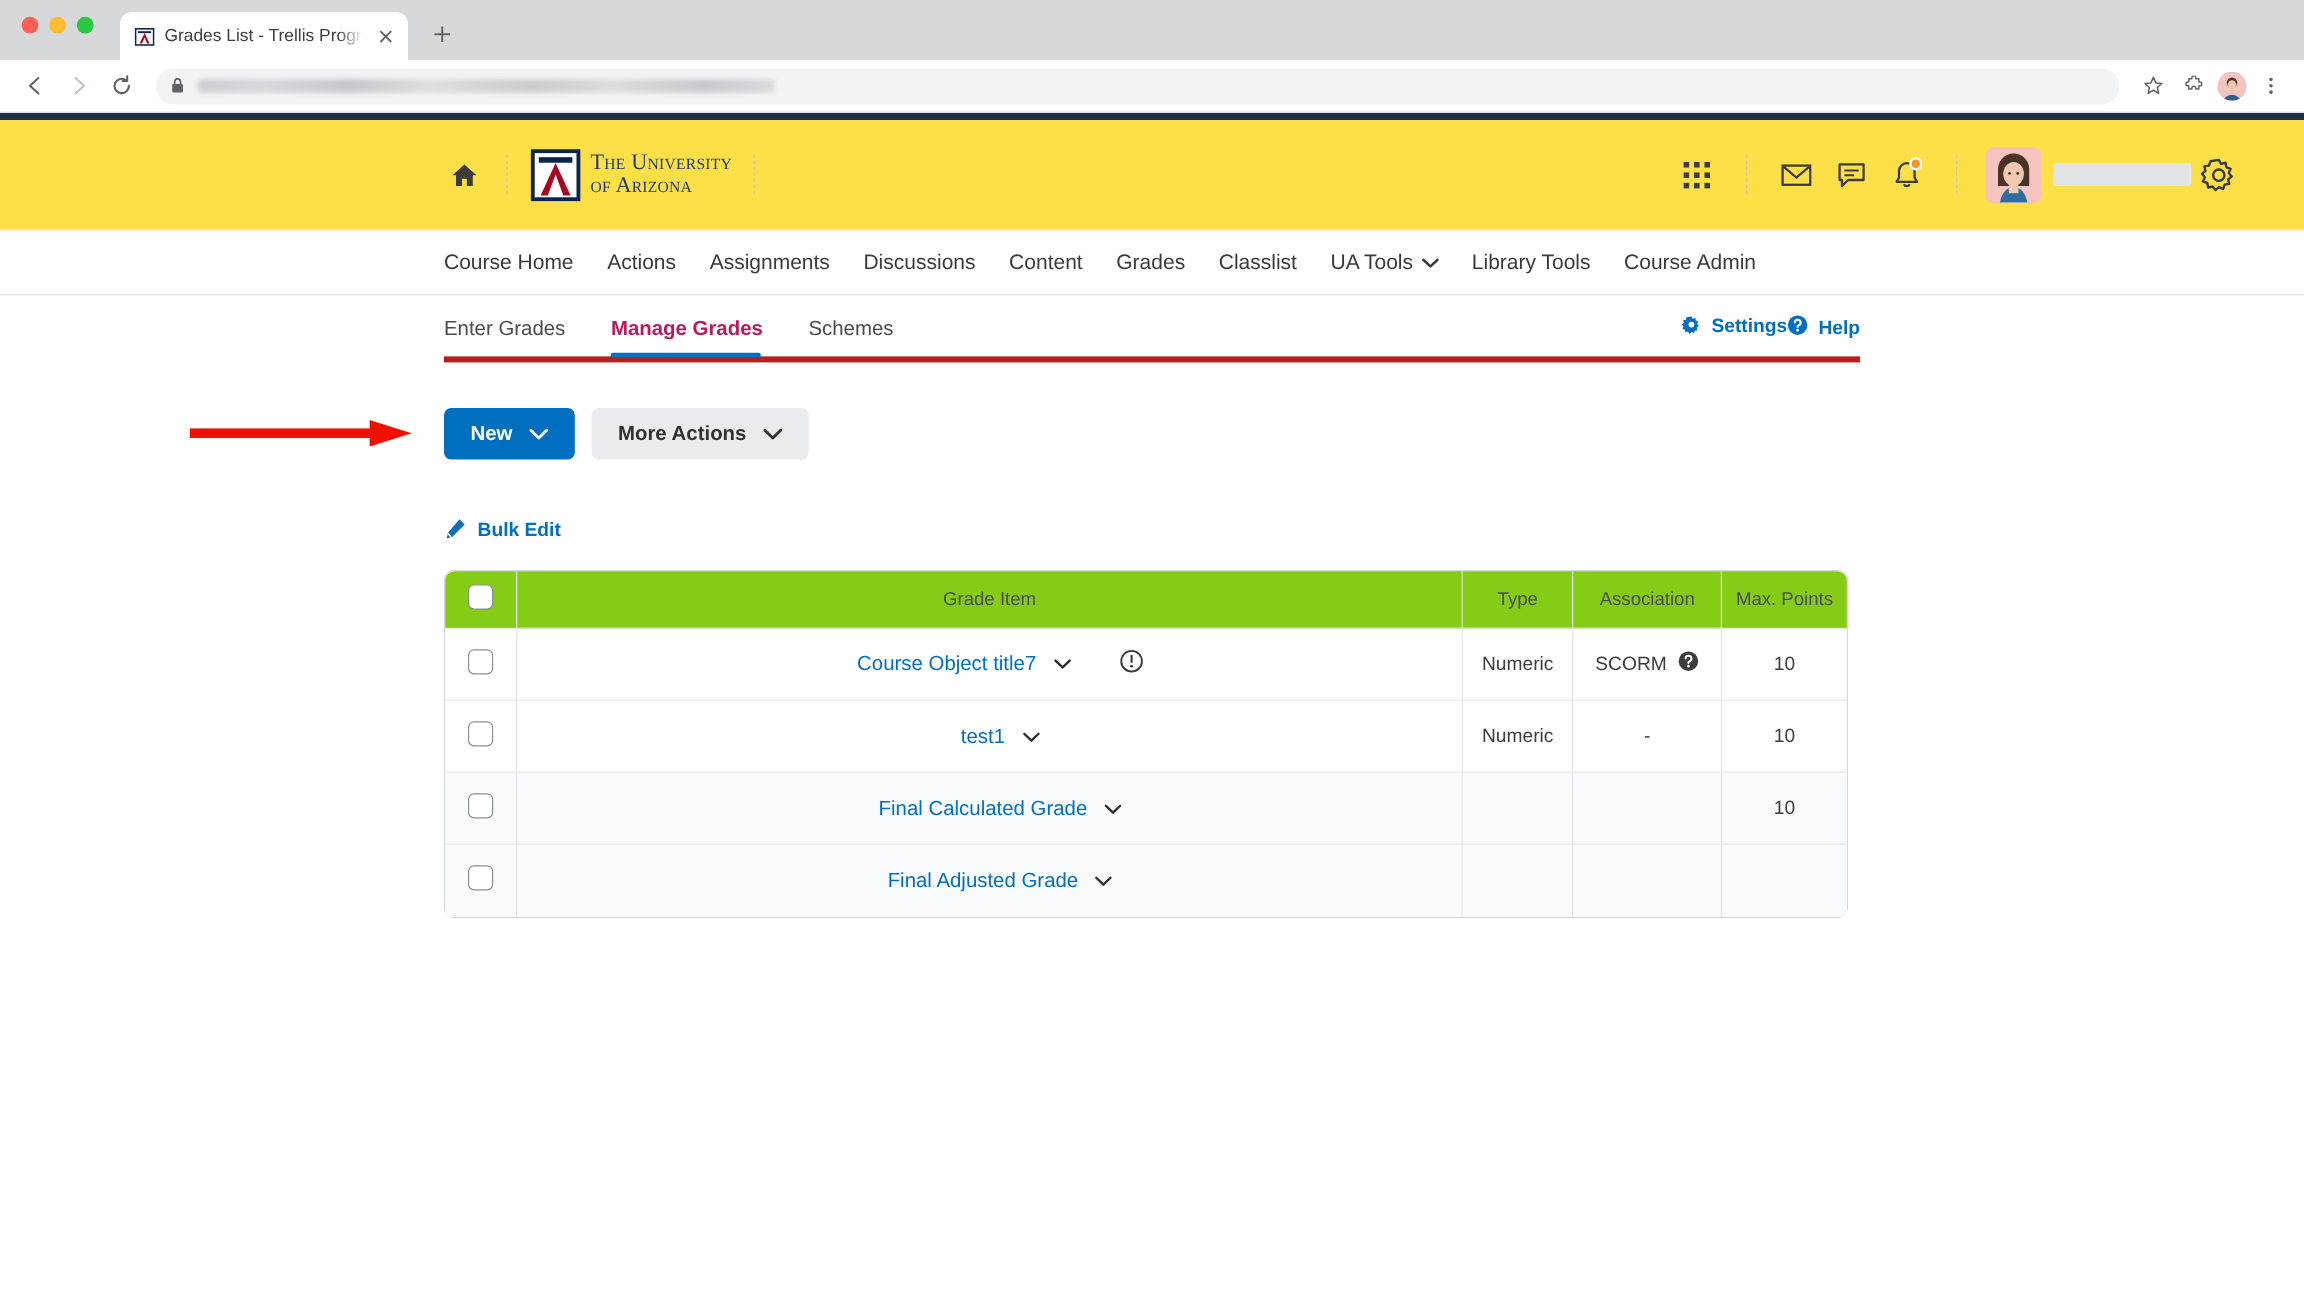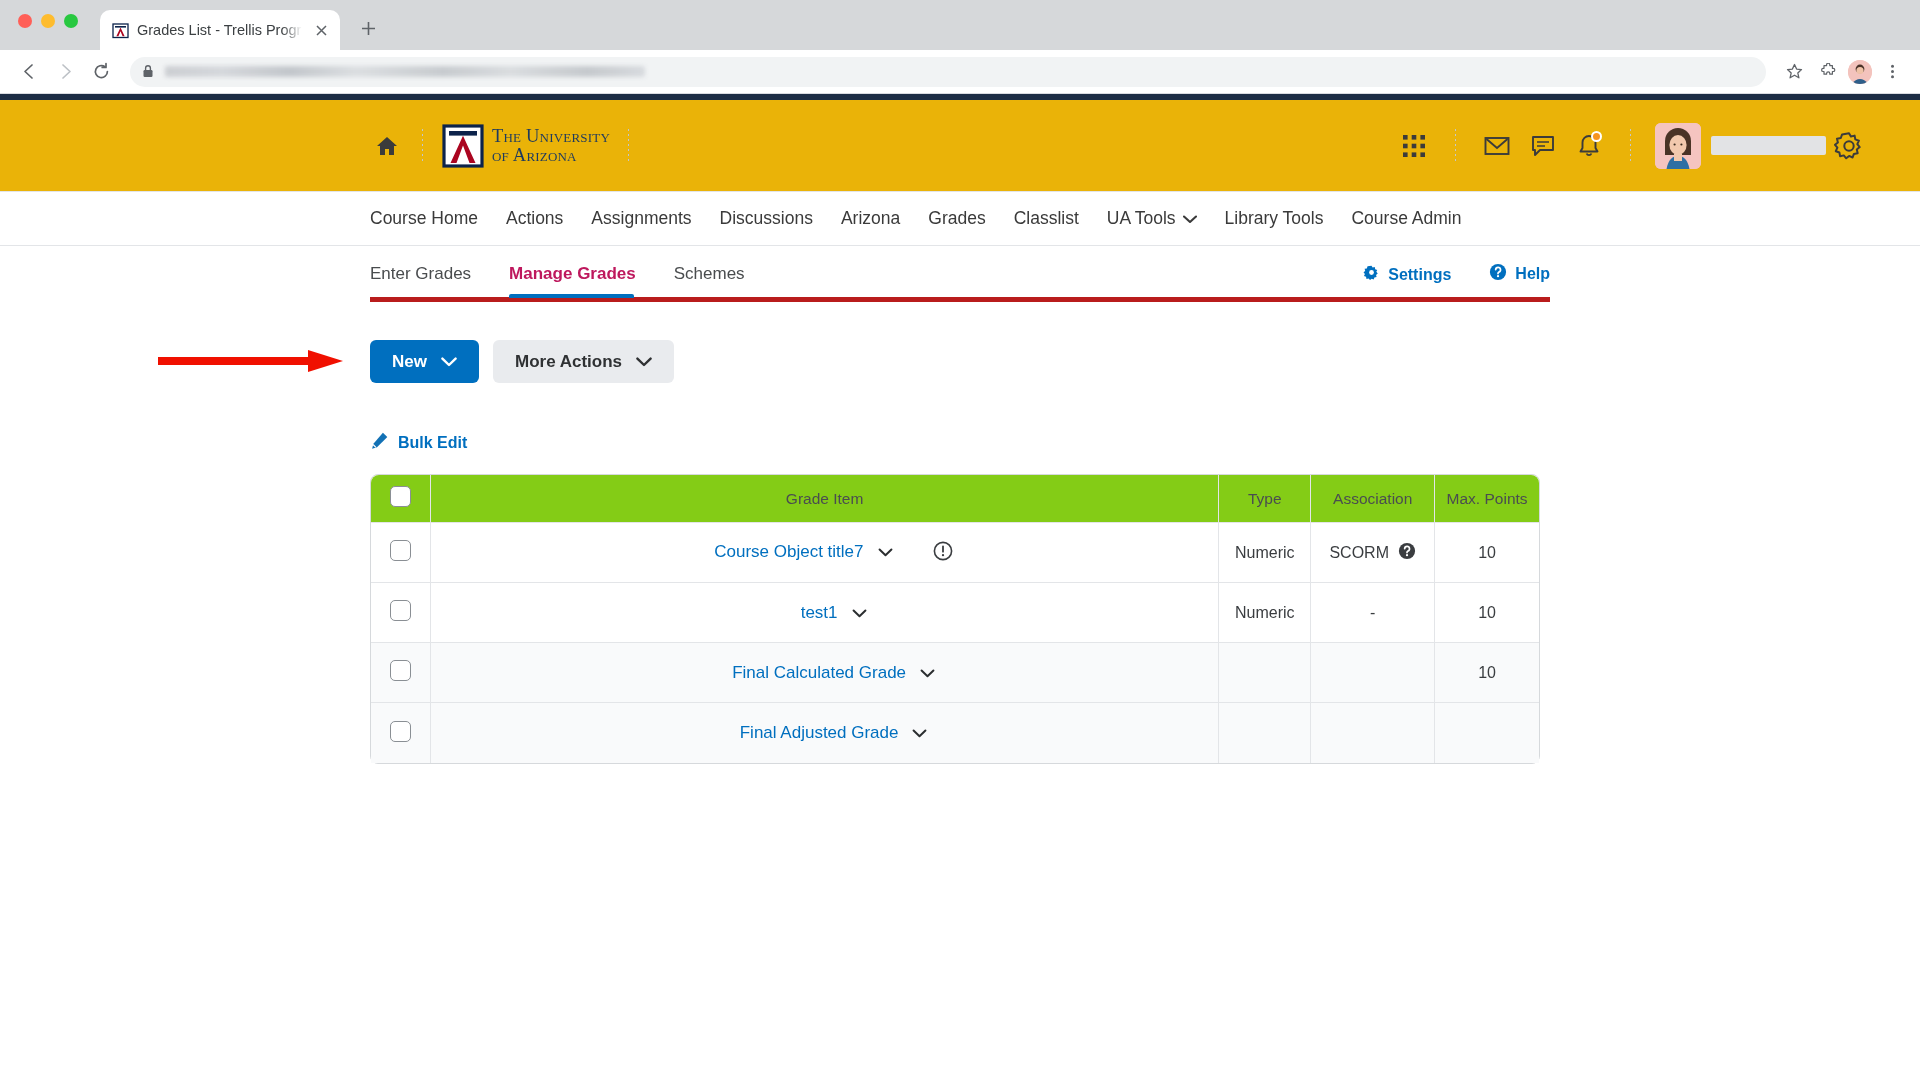--- a/index.html
+++ b/index.html
@@ -56,21 +56,21 @@
     filter: blur(2.2px); opacity: .92;
   }
   .tbicon { width: 28px; height: 28px; display:flex; align-items:center; justify-content:center; color:#5f6368; flex:0 0 28px; }
   .tb-avatar { width: 24px; height: 24px; border-radius: 50%; overflow: hidden; flex: 0 0 24px; background:#f6c9c0; }
 
   
   .viewport { width: 1920px; height: 986px; background: #ffffff; position: relative; overflow: hidden; }
   .topbar-dark { height: 6px; background: #1d2d44; width: 100%; }
 
   .d2l-header {
-    height: 92px; background: #eab308; display: flex; align-items: center;
+    height: 92px; background: #fde047; display: flex; align-items: center;
     padding: 0 40px 0 0; border-bottom: 1px solid #e3e5e8;
   }
   .hdr-left { display: flex; align-items: center; padding-left: 370px; gap: 0; }
   .home-ico { width: 34px; height: 34px; display:flex; align-items:center; justify-content:center; color:#3b3b3b; }
   .vdots { width: 1px; height: 34px; margin: 0 18px; background-image: linear-gradient(#c4c7cb 50%, transparent 0); background-size: 1px 5px; }
   .ua-logo { display: flex; align-items: center; gap: 7px; }
   .ua-logo svg { display:block; }
   .ua-wordmark { display:flex; flex-direction:column; line-height:1.0; }
   .ua-wordmark .l1 { font-family:"Liberation Serif", serif; font-size: 18.5px; color:#1e3a5f; letter-spacing:.2px; font-variant: small-caps; white-space: nowrap;}
   .ua-wordmark .l2 { font-family:"Liberation Serif", serif; font-size: 18.5px; color:#1e3a5f; letter-spacing:.2px; font-variant: small-caps; white-space: nowrap;}
@@ -91,21 +91,21 @@
   .navitem:first-child { padding-left: 0; }
   .chev { display:inline-block; }
 
   .page-body { padding-left: 370px; padding-right: 370px; padding-top: 0; position: relative; }
 
   
   .tabrow { display: flex; align-items: flex-end; height: 56px; border-bottom: 5px solid #b91c1c; position: relative; }
   .gtab { font-size: 17px; color: #494c4e; padding: 0 18px 13px 0; margin-right: 20px; white-space: nowrap; position: relative; }
   .gtab.active { color: #be185d; font-weight: 700; }
   .gtab.active::after { content:''; position:absolute; left:0; right:20px; bottom:-1px; height: 4px; background:#006fbf; border-radius:2px 2px 0 0; }
-  .tabrow-right { margin-left: auto; display:flex; align-items:flex-end; gap: 38px; padding-bottom: 12px; }
+  .tabrow-right { margin-left: auto; display:flex; align-items:flex-start; padding-bottom: 12px; }
   .link-ico { display:flex; align-items:center; gap:8px; color:#006fbf; font-size: 16px; font-weight: 700; }
 
   
   .red-arrow { position: absolute; left: 158px; top: 254px; width: 200px; height: 26px; z-index: 20; }
 
   
   .btnrow { display:flex; align-items:center; gap: 14px; margin-top: 38px; }
   .btn {
     height: 43px; border-radius: 6px; display:flex; align-items:center; justify-content:center;
     gap: 14px; font-size: 17px; font-weight: 700; padding: 0 22px; white-space: nowrap;
@@ -325,21 +325,21 @@
       <span class="navitem">
           <span>Actions</span>
         </span>
       <span class="navitem">
           <span>Assignments</span>
         </span>
       <span class="navitem">
           <span>Discussions</span>
         </span>
       <span class="navitem">
-          <span>Arizona</span>
+          <span>Content</span>
         </span>
       <span class="navitem">
           <span>Grades</span>
         </span>
       <span class="navitem">
           <span>Classlist</span>
         </span>
       <span class="navitem">
         <span>UA Tools</span>
         <span class="chev">

